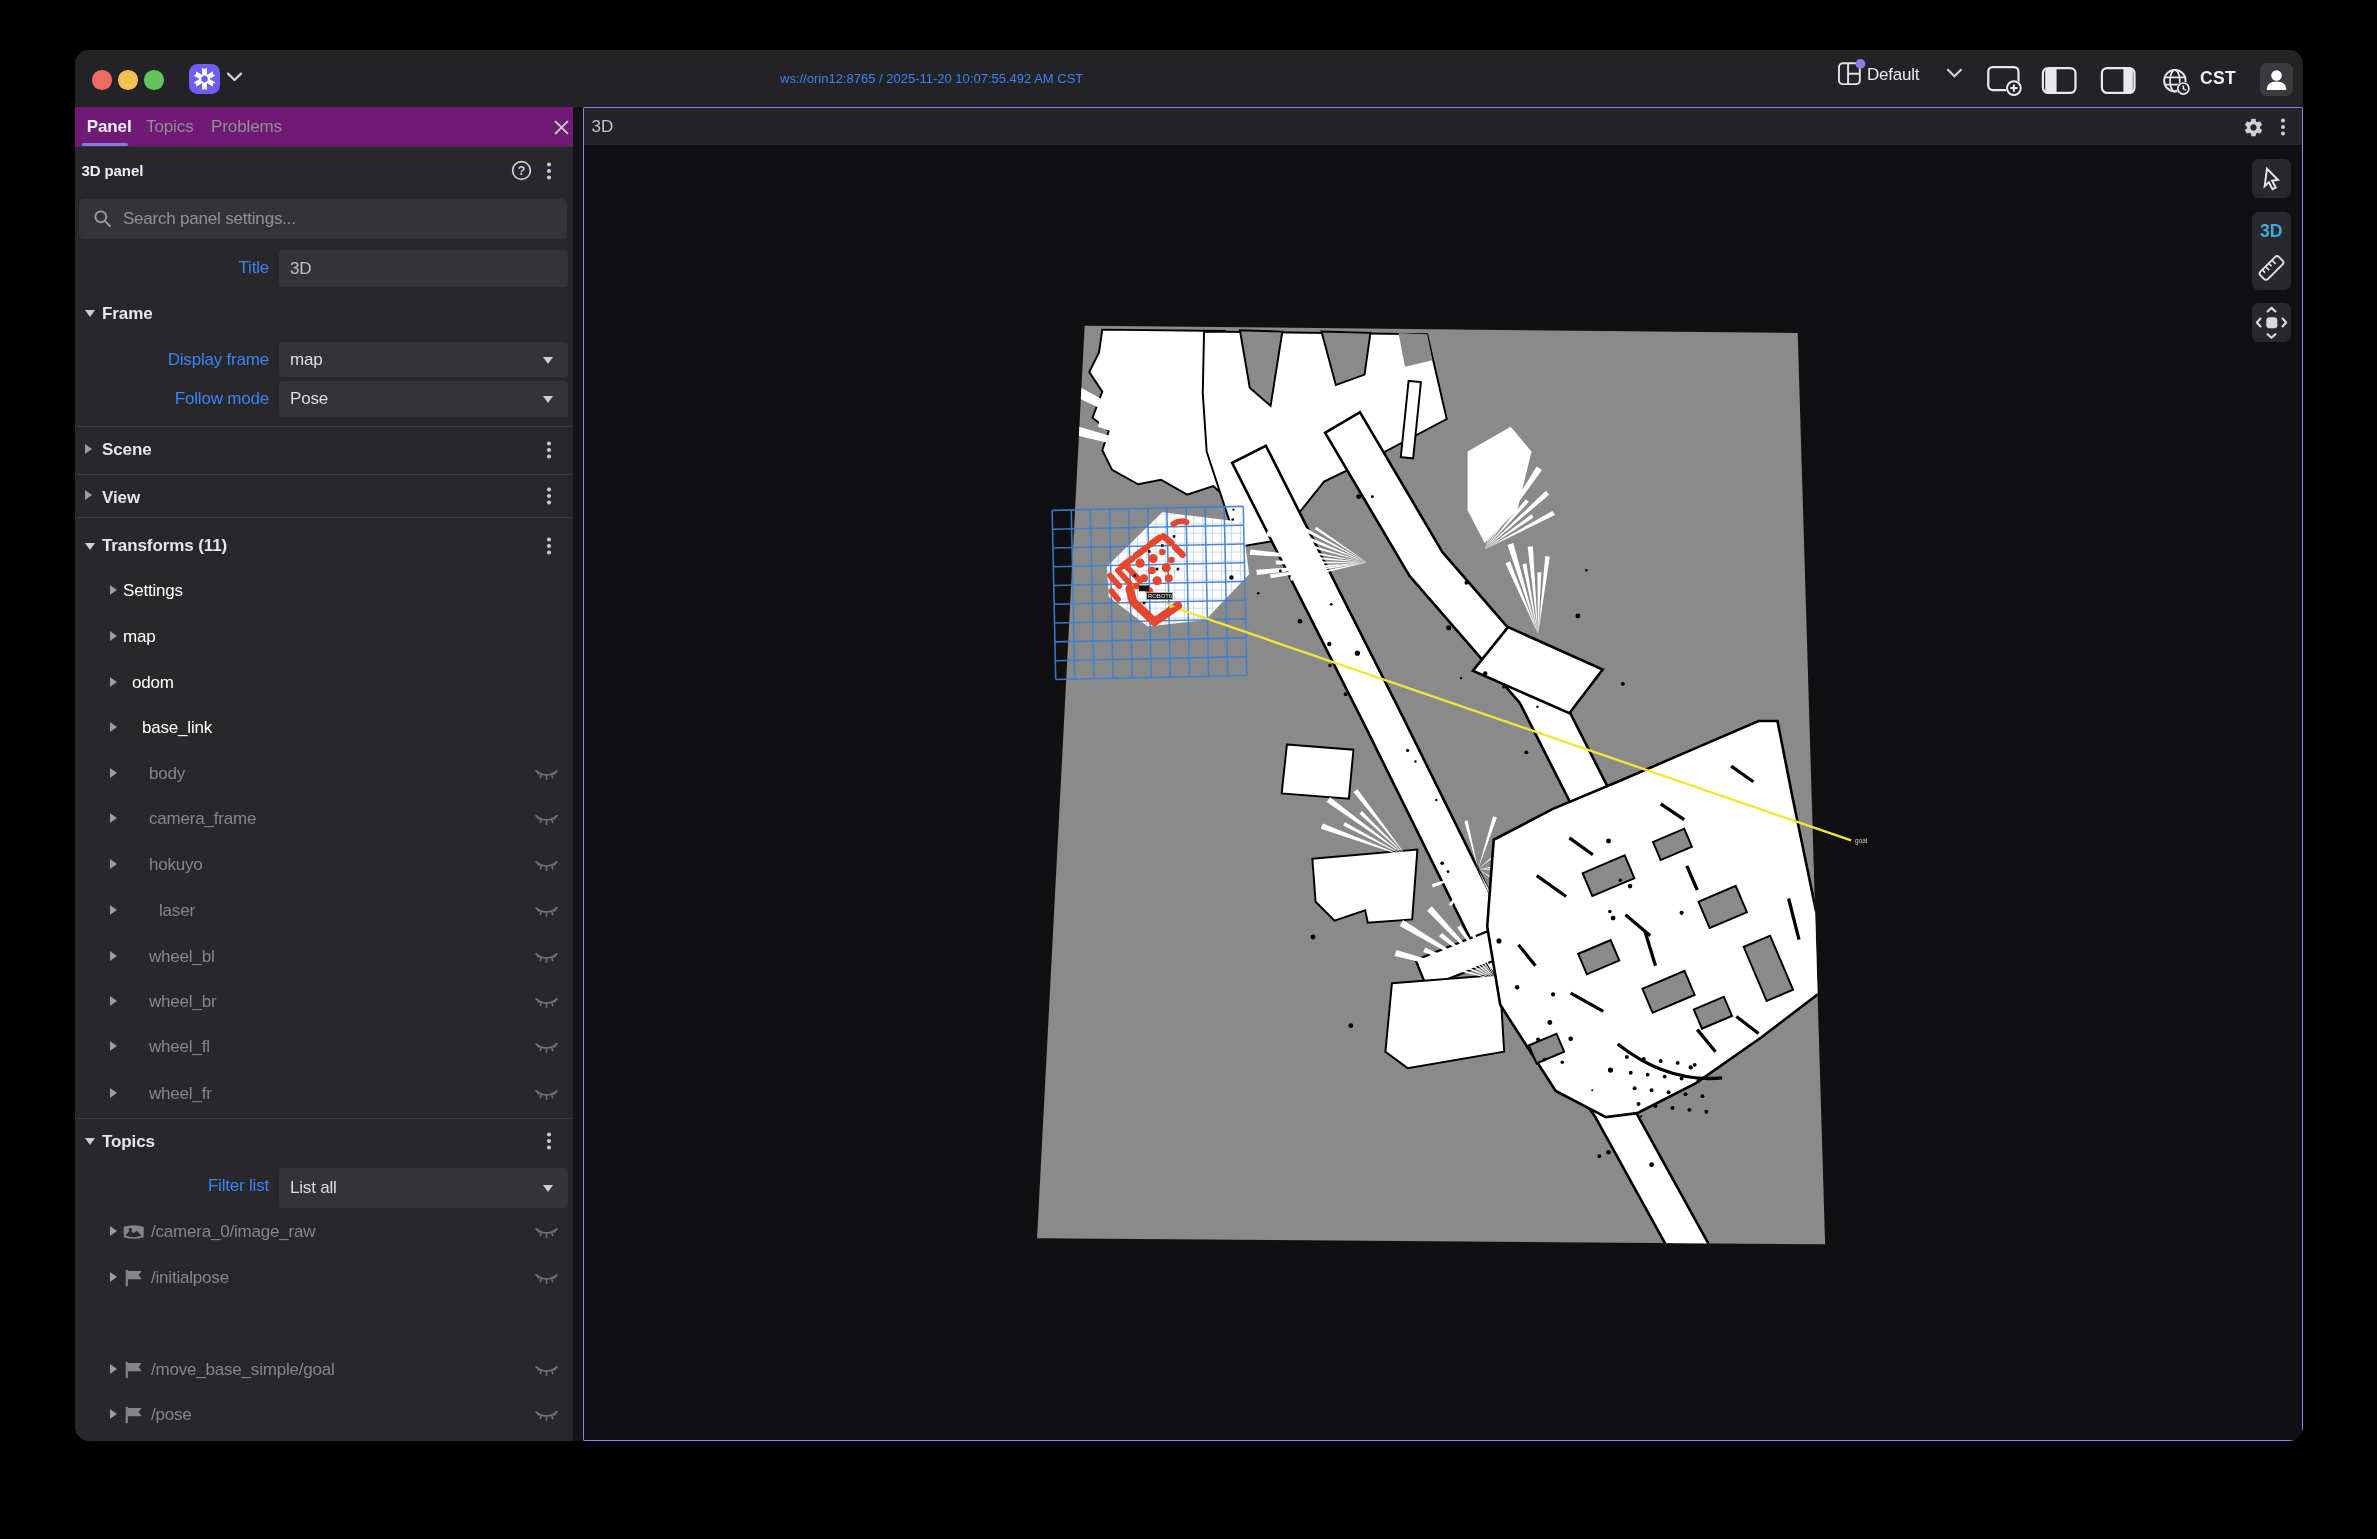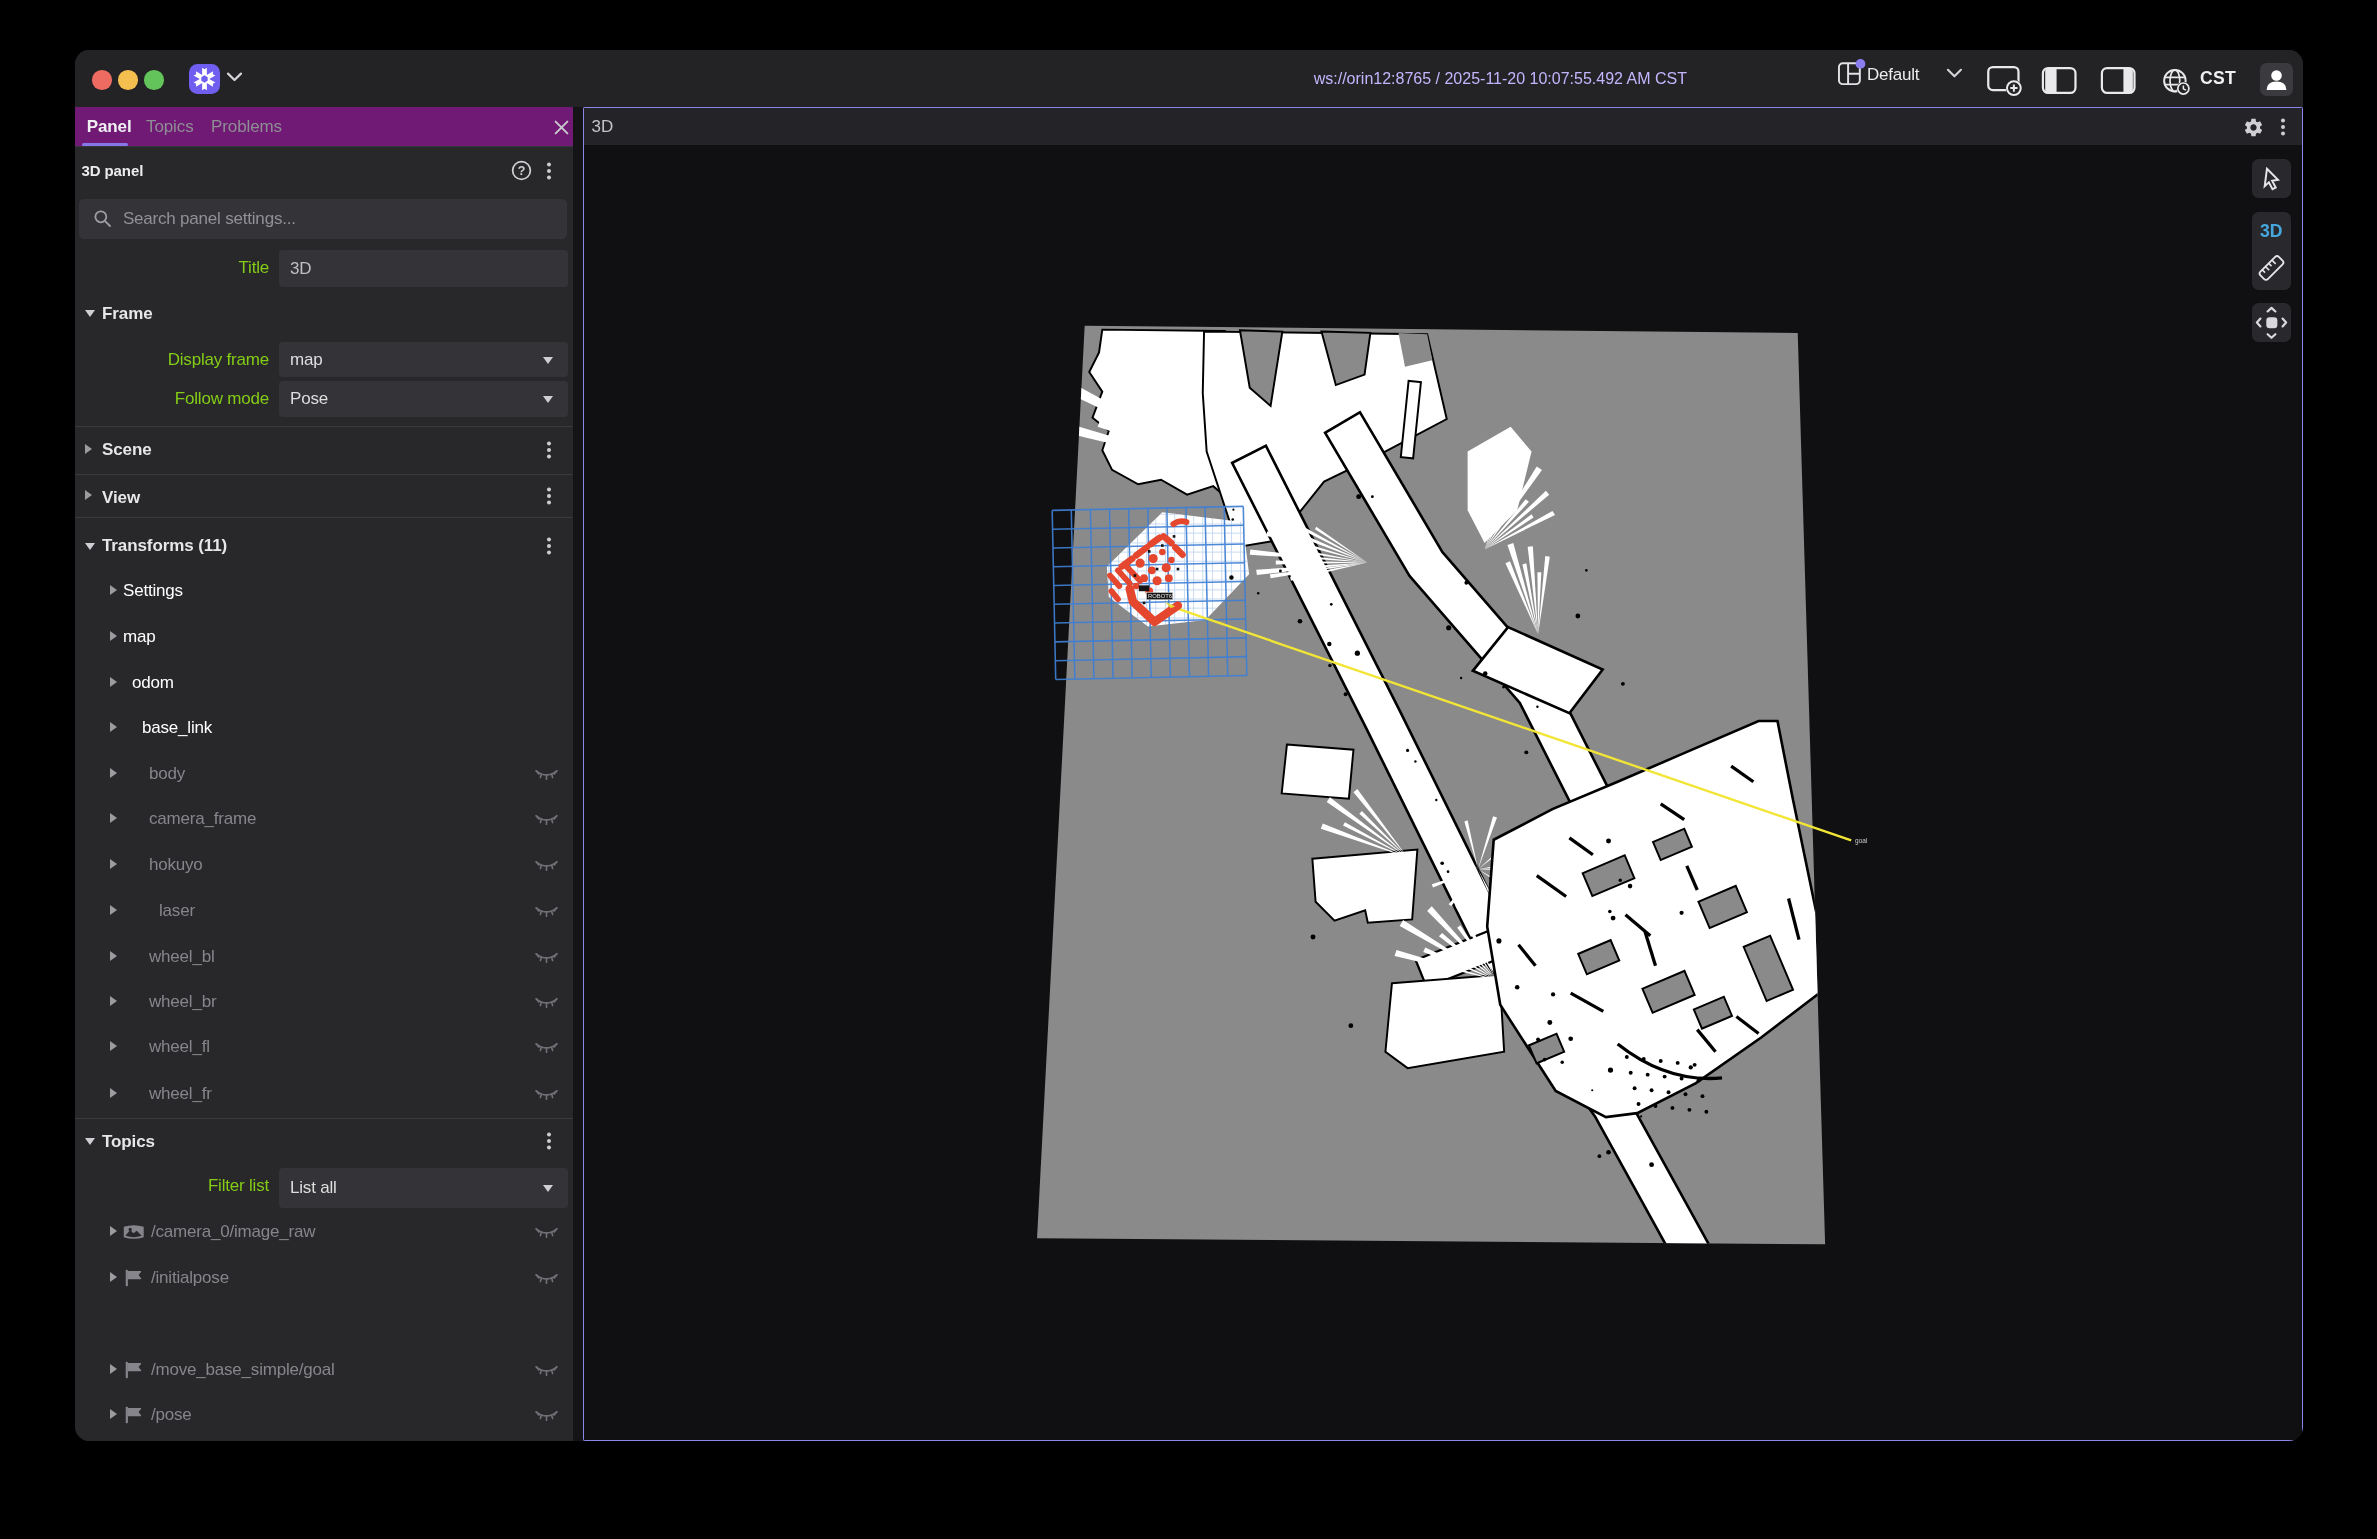--- a/index.html
+++ b/index.html
@@ -1,29 +1,29 @@
 <!DOCTYPE html>
 <html style="font-size:10.4px"><head><meta charset="utf-8"><style>
 *{margin:0;padding:0;box-sizing:border-box}
 html,body{width:2377px;height:1540px;background:#000;font-family:"Liberation Sans",sans-serif;overflow:hidden}
 #win{position:absolute;left:75px;top:50px;width:2228px;height:1391px;background:#232326;border-radius:14.4px;overflow:hidden}
 #titlebar{position:absolute;left:0;top:0;right:0;height:57px;background:#232326}
 .tl{position:absolute;top:20px;width:19.6px;height:19.6px;border-radius:50%}
 #logo{position:absolute;left:114px;top:13.7px;width:31px;height:30px;border-radius:8.5px;background:#6f5ef0}
-#tbcenter{position:absolute;top:0;left:705px;width:907px;height:57px;line-height:57px;text-align:right;color:#c4b5fd;font-size:16px;letter-spacing:0px}
+#tbcenter{position:absolute;top:0;left:705px;width:907px;height:57px;line-height:57px;text-align:left;color:#3b82f6;font-size:13px;letter-spacing:0px}
 #content{position:absolute;left:0;top:57px;right:0;bottom:0;display:flex}
 #sidebar{width:498px;background:#28282b;position:relative;flex:none}
 #gutter{width:9.8px;background:#141416;flex:none}
 #panel{flex:1;position:relative;border:1.3px solid #8c86ea;background:#151517;border-radius:1.3px}
 #ptoolbar{position:absolute;left:0;top:0;right:0;height:37px;background:#242428}
 #pcanvas{position:absolute;left:0;top:37px;right:0;bottom:0;background:#101012;overflow:hidden}
 .abs{position:absolute}
 .row{position:absolute;left:0;right:0;height:46px;line-height:46px}
 .shead{font-weight:bold;font-size:17px;color:#e7e7ea;letter-spacing:-0.1px}
-.lbl{color:#84cc16;font-size:17px;letter-spacing:-0.2px}
+.lbl{color:#3b82f6;font-size:17px;letter-spacing:-0.2px}
 .fld{position:absolute;left:204px;right:5.2px;background:#343438;border-radius:3.9px;color:#dededf;font-size:17px;letter-spacing:-0.2px}
 .fldtxt{position:absolute;left:11px;top:0;bottom:0}
 .dd{position:absolute;right:14.4px;top:50%;margin-top:-2.6px;width:0;height:0;border-left:5.9px solid transparent;border-right:5.9px solid transparent;border-top:7.2px solid #cfcfd3}
 .tri{position:absolute;width:0;height:0;border-top:5.9px solid transparent;border-bottom:5.9px solid transparent;border-left:7.8px solid #9b9ba0;left:35px;top:50%;margin-top:-5.9px}
 .trid{position:absolute;width:0;height:0;border-left:5.9px solid transparent;border-right:5.9px solid transparent;border-top:7.8px solid #cfcfd3;left:9.8px;top:50%;margin-top:-3.3px}
 .divider{position:absolute;left:0;right:0;height:1.3px;background:#3a3a3e}
 .dots3{position:absolute;width:3.9px;height:3.9px;border-radius:50%;background:#cdcdd1;box-shadow:0 -6.5px 0 #cdcdd1,0 6.5px 0 #cdcdd1}
 .treetxt{font-size:17px;letter-spacing:-0.2px;color:#ffffff}
 .dim{color:#85858b}
 .eye{position:absolute;right:13px;top:50%;margin-top:-9px}

